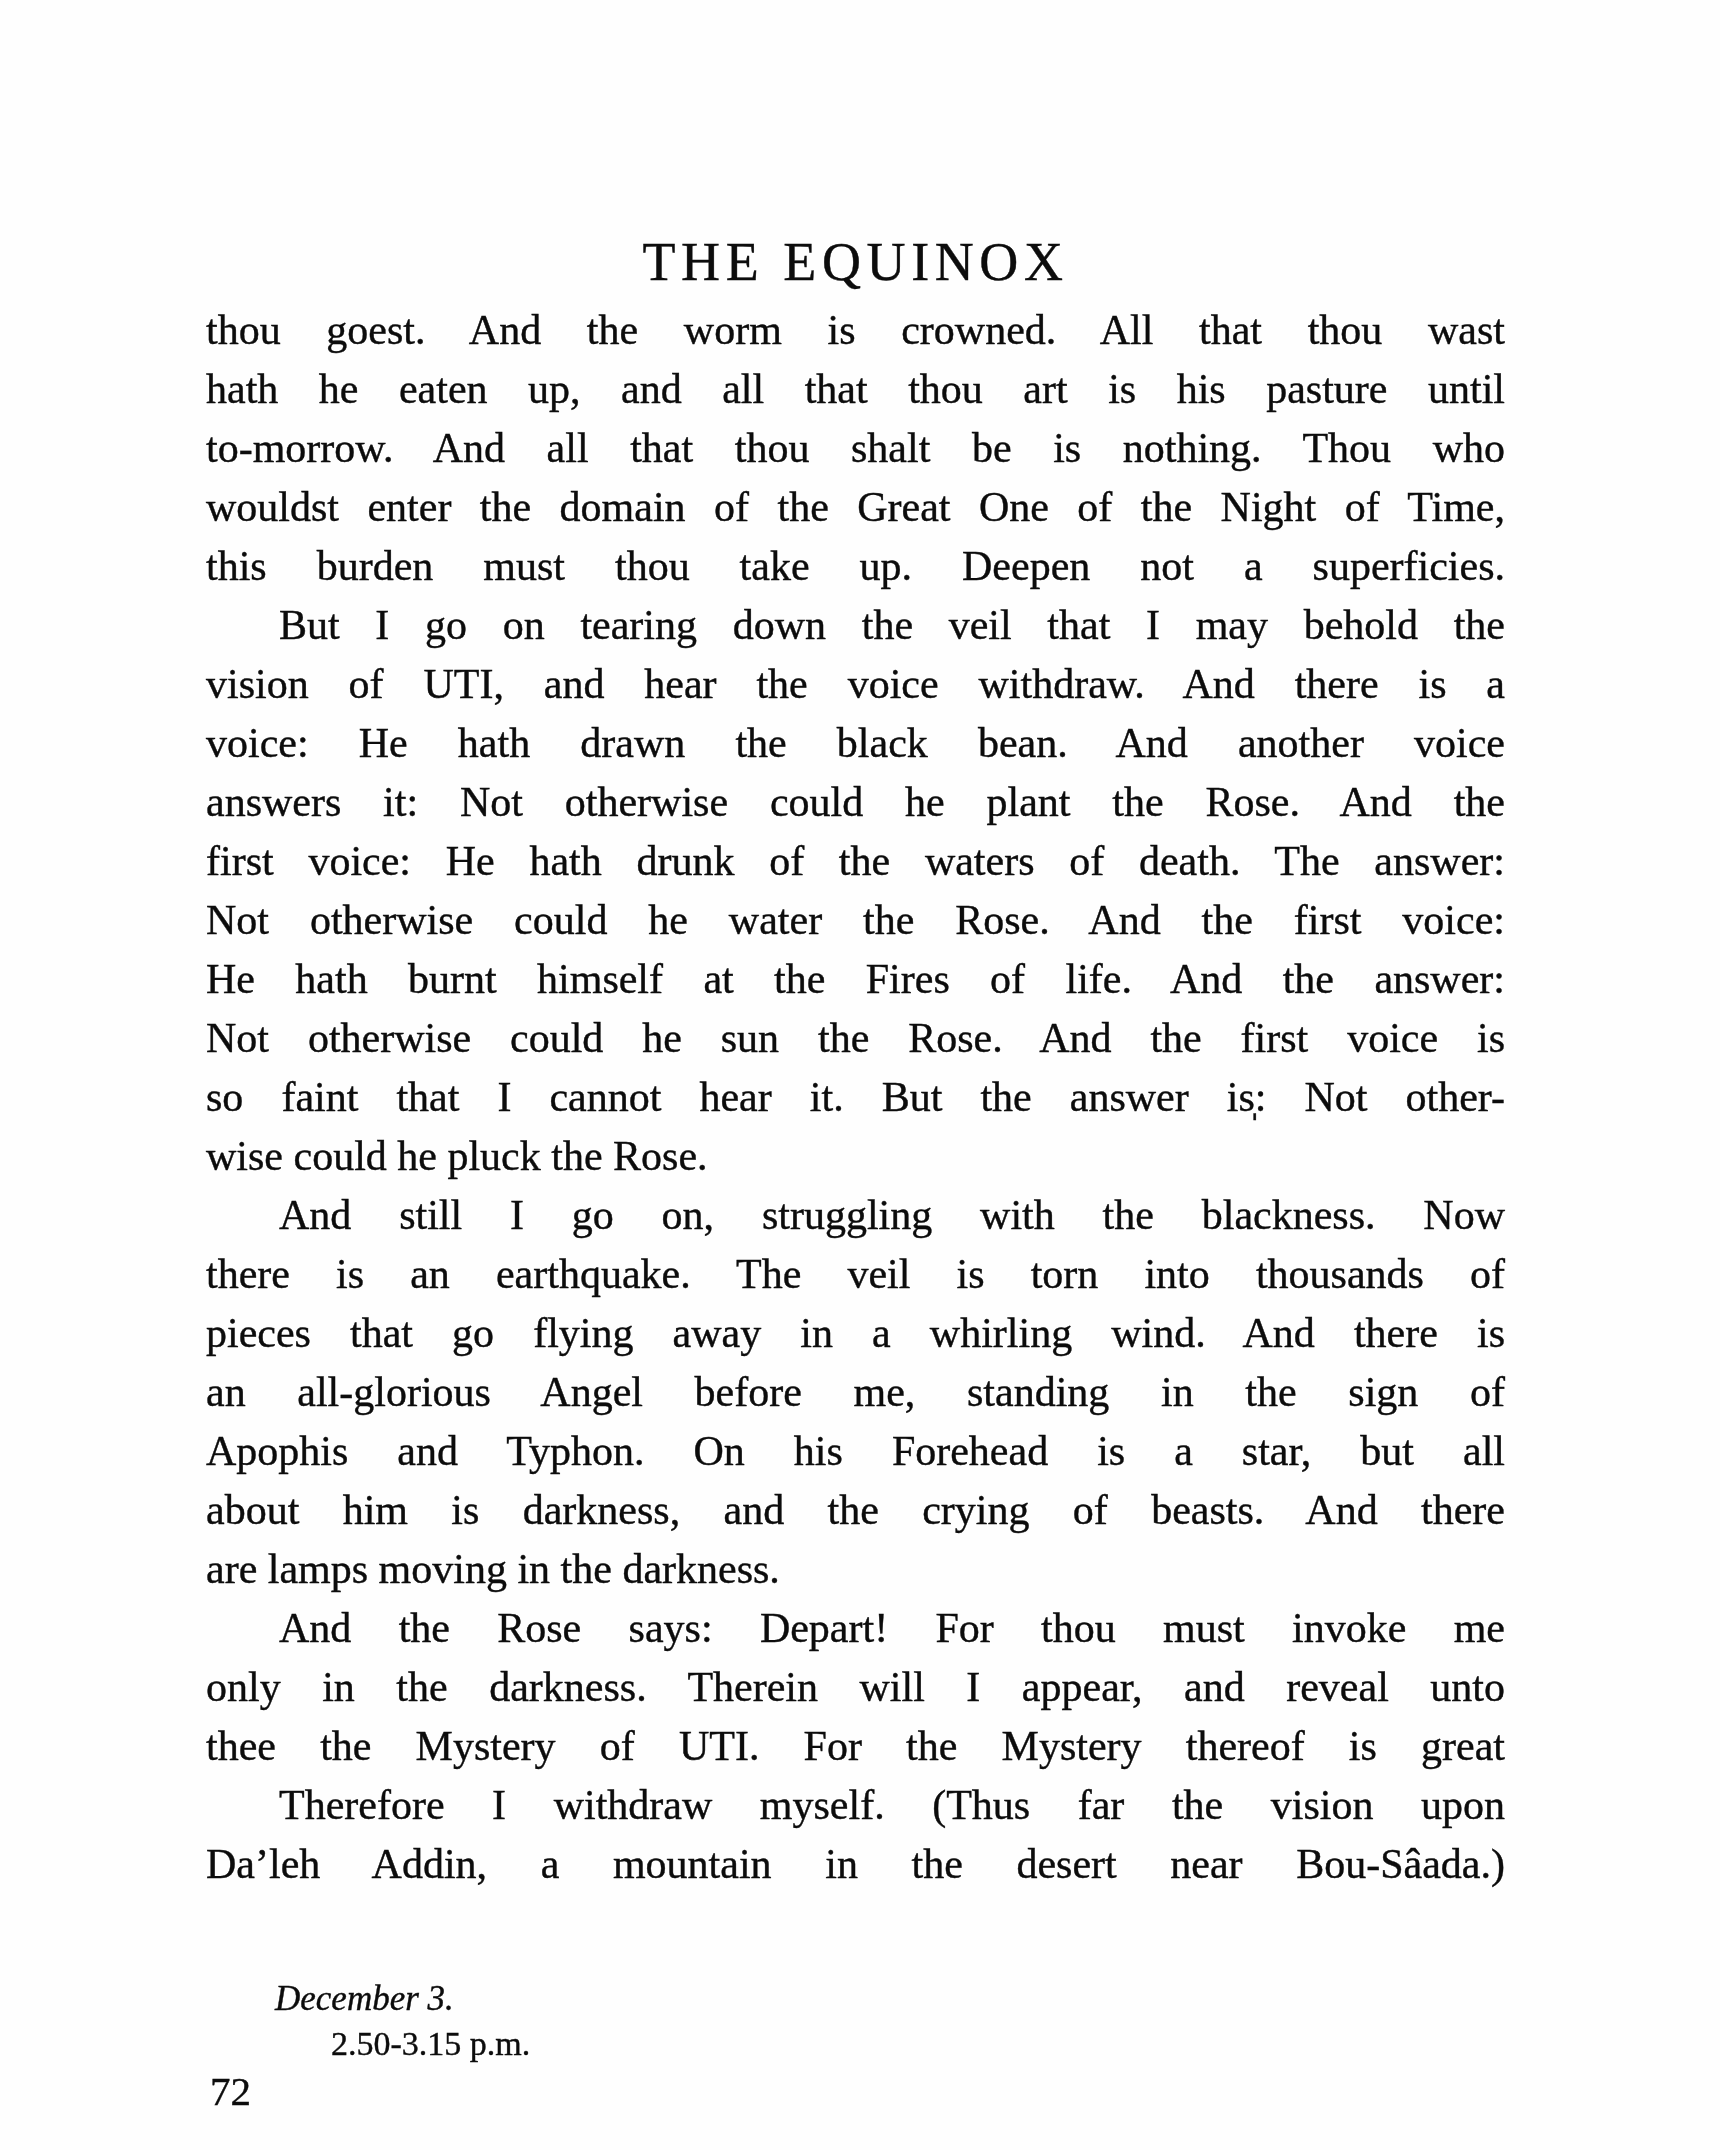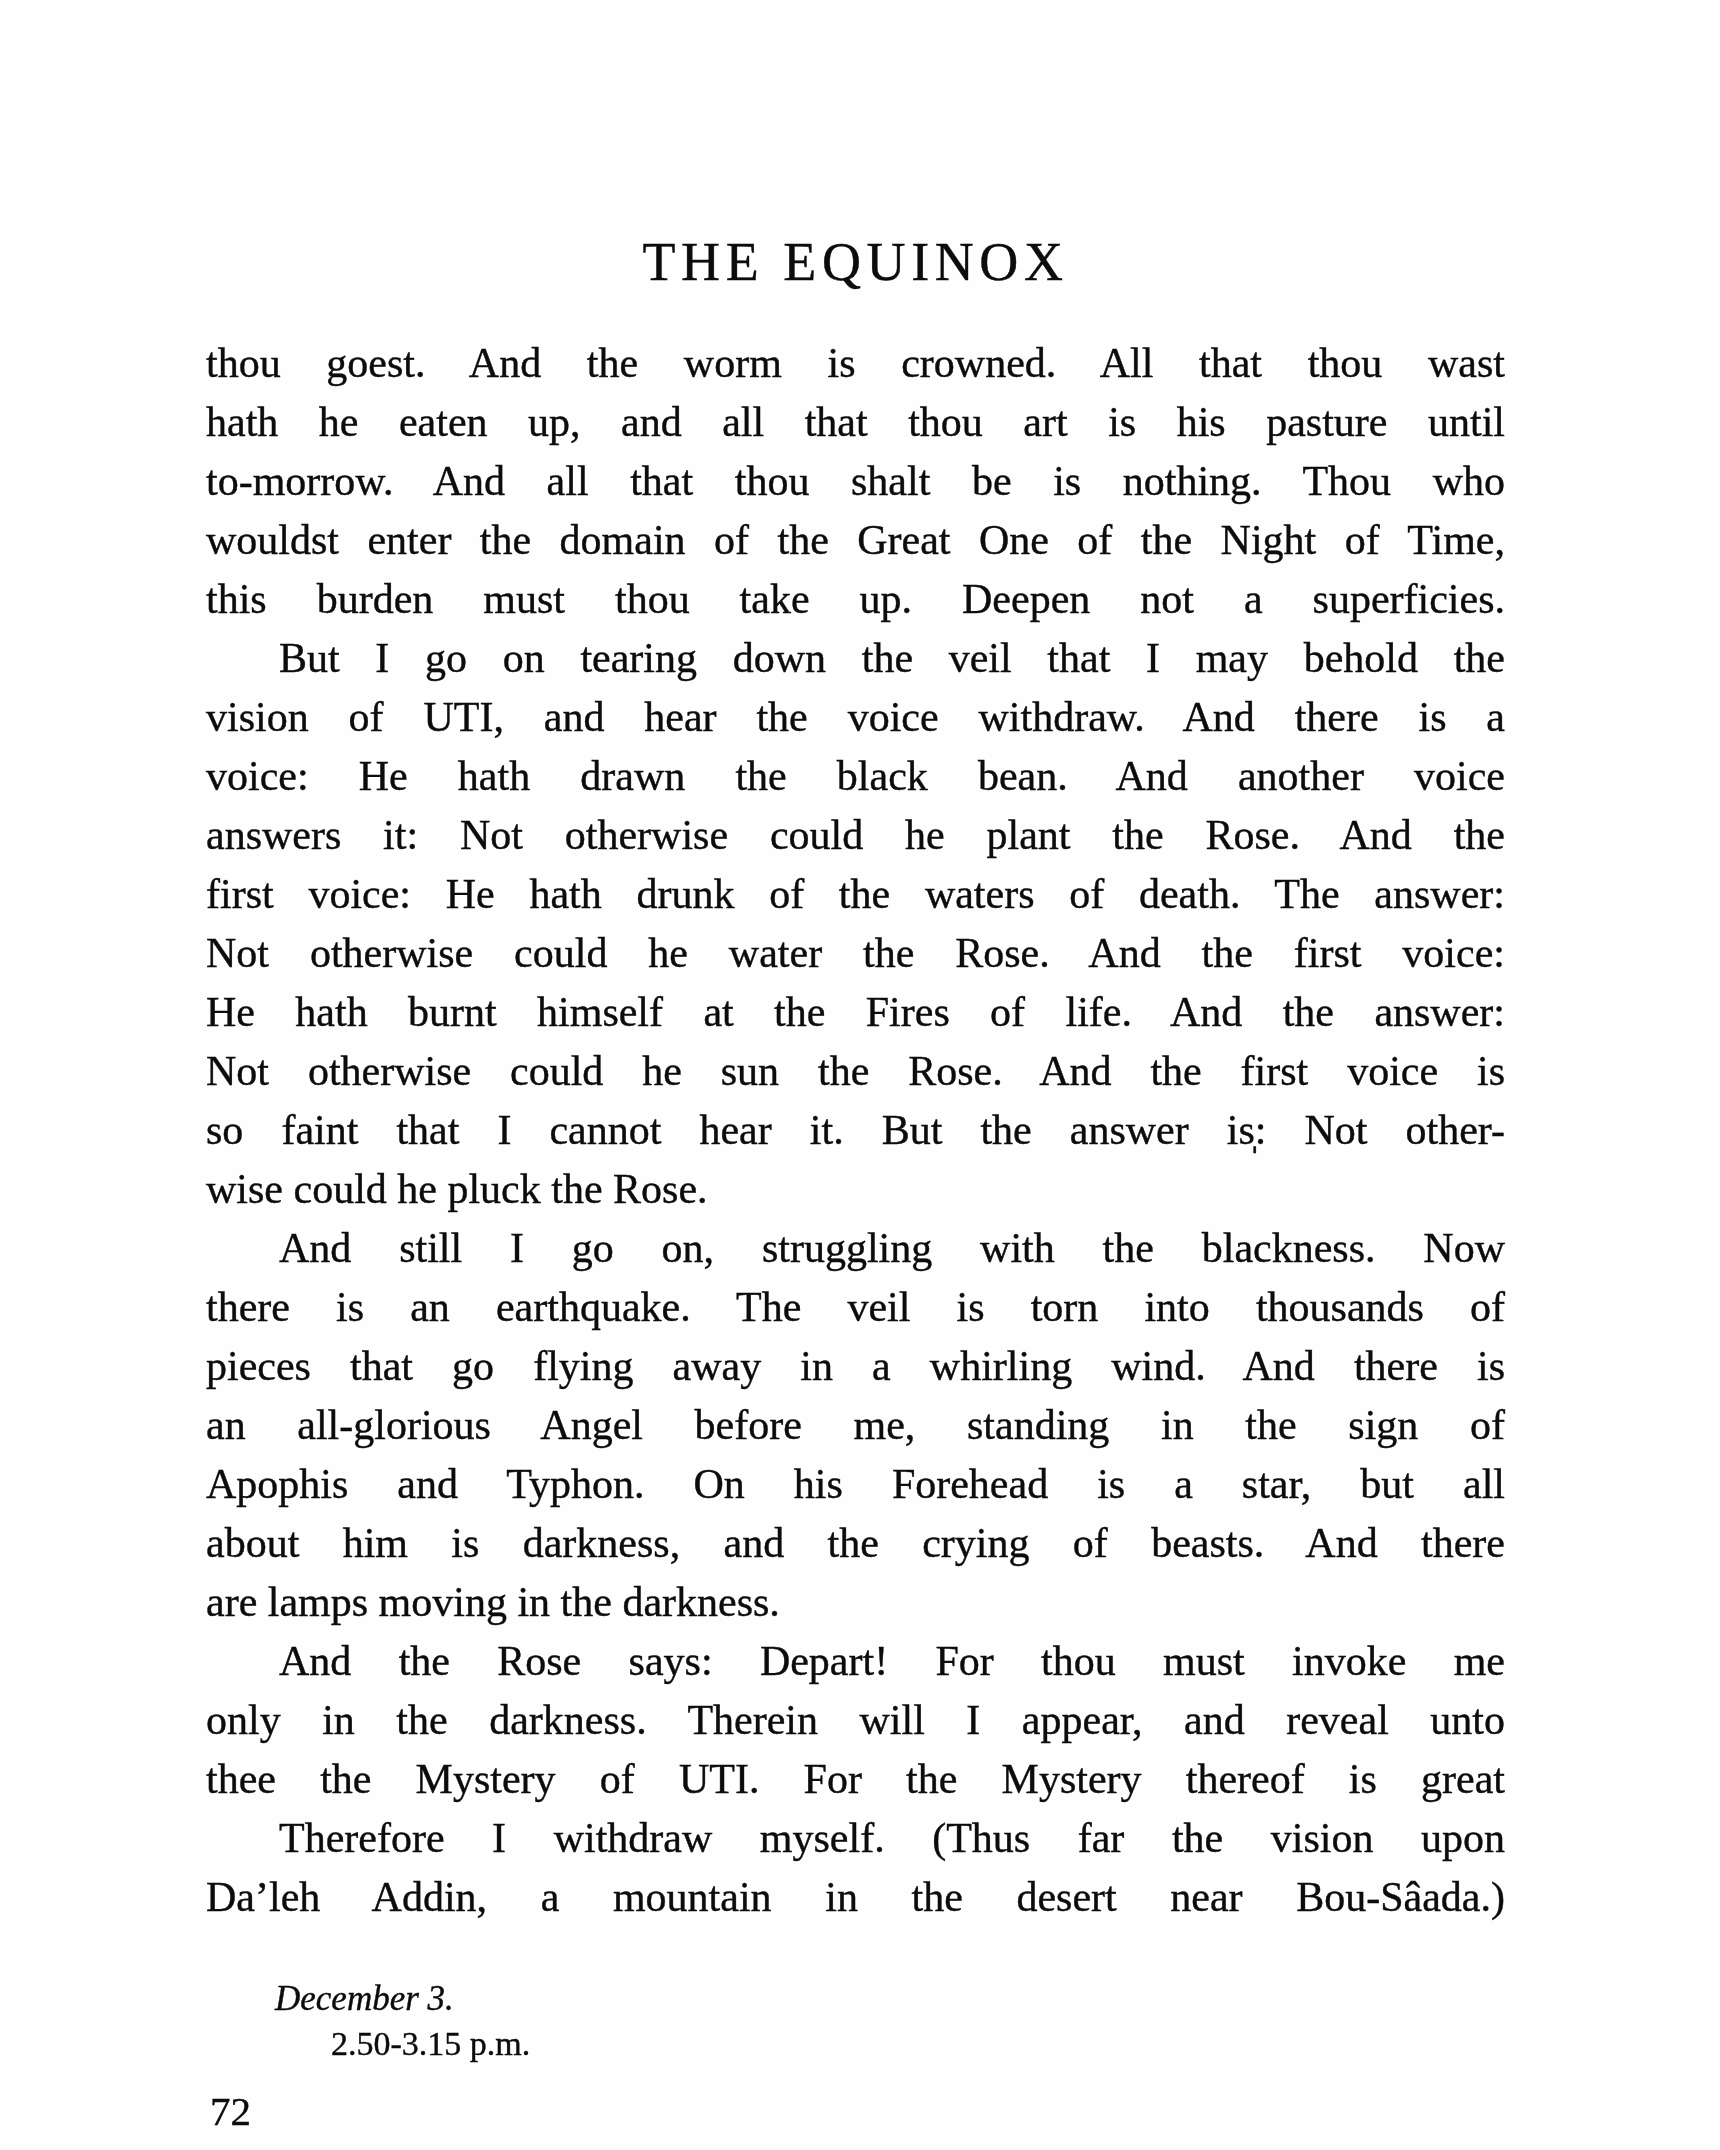--- a/index.html
+++ b/index.html
@@ -29,21 +29,20 @@
     white-space: nowrap;
     margin-top: 29px;
   }
   .body-text {
     position: absolute;
     top: 301px;
     left: 206px;
     width: 1299px;
     font-size: 42px;
     line-height: 59px;
-    margin-top: 33px;
   }
   .tl {
     text-align: justify;
     text-align-last: justify;
   }
   .tl.end {
     text-align: left;
     text-align-last: left;
   }
   .tl.ind {
@@ -63,21 +62,20 @@
     left: 331px;
     font-size: 34px;
     line-height: 1;
   }
   .page-number {
     position: absolute;
     top: 2071px;
     left: 210px;
     font-size: 41px;
     line-height: 1;
-    margin-top: 20px;
   }
 </style>
 </head>
 <body>
 
 <div class="page">
 
   <div class="running-title">THE EQUINOX</div>
 
   <div class="body-text">

